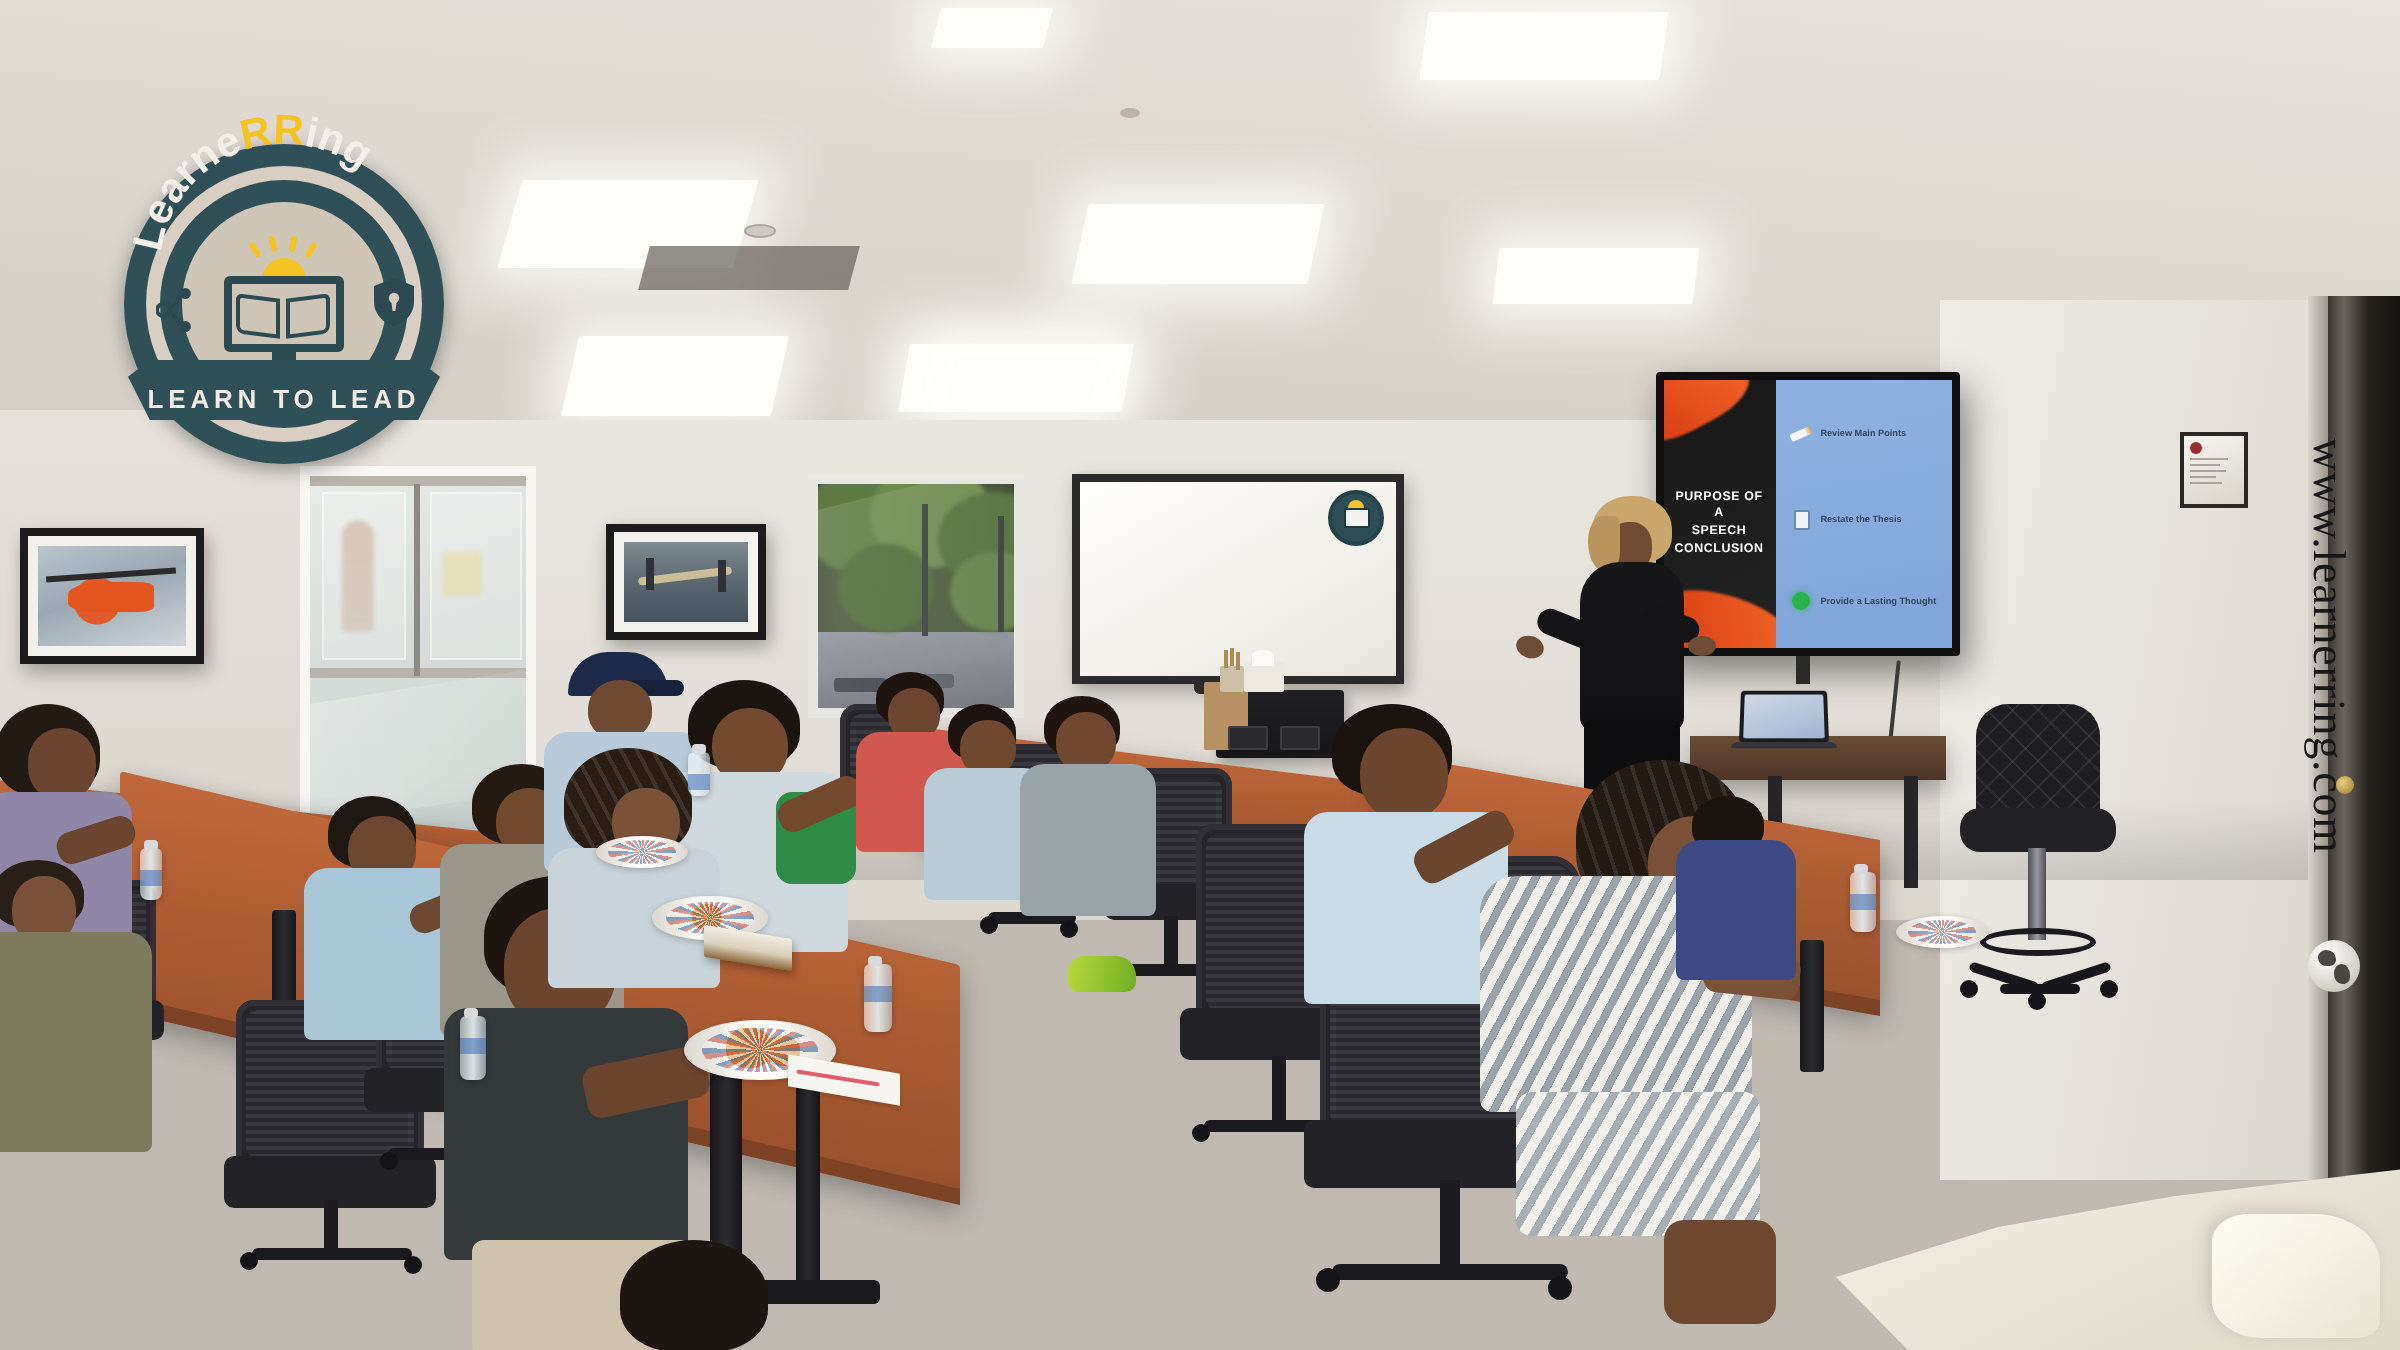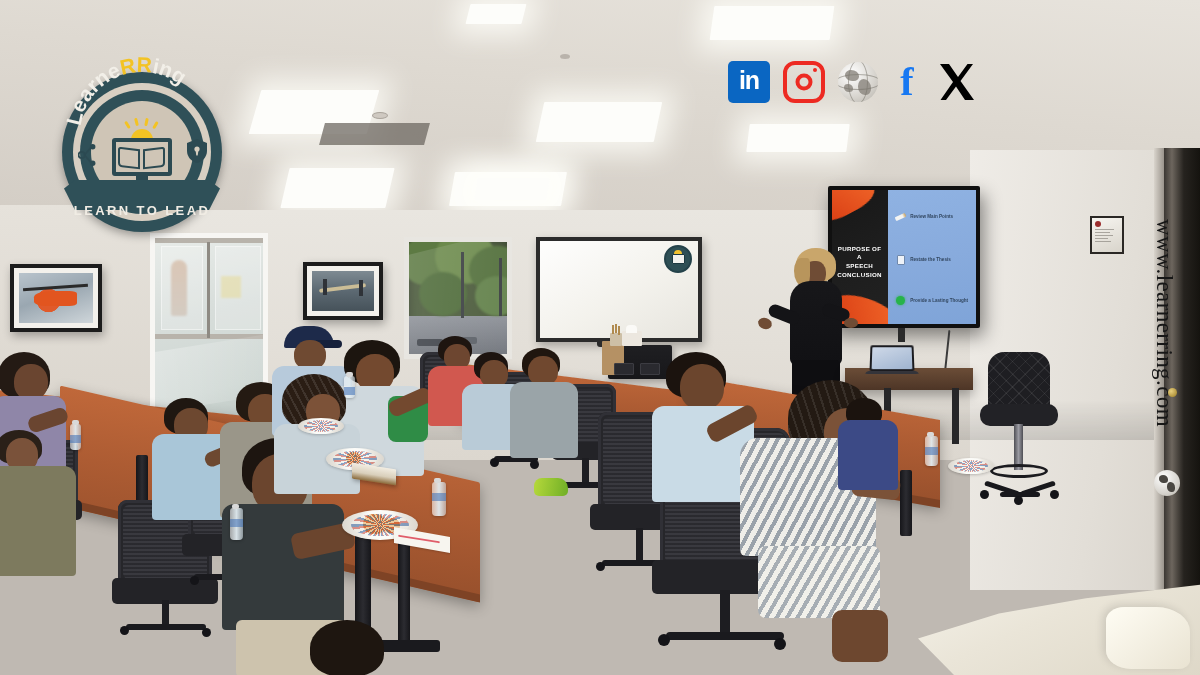--- a/index.html
+++ b/index.html
@@ -232,21 +232,21 @@
   .mon-stand{position:absolute;left:24px;top:44px;width:12px;height:7px;background:#2c4a52;}
   .mon-foot{position:absolute;left:16px;top:50px;width:28px;height:4px;background:#2c4a52;border-radius:2px;}
   .sun{position:absolute;left:19px;top:-1px;width:22px;height:13px;background:#f3c324;border-radius:11px 11px 0 0;}
   .ray{position:absolute;width:2.5px;height:8px;background:#f3c324;border-radius:2px;}
   .bookL,.bookR{position:absolute;top:18px;width:22px;height:20px;border:2.5px solid #2c4a52;background:#cfc5b6;}
   .bookL{left:6px;border-radius:3px 0 0 4px;transform:skewY(7deg);}
   .bookR{left:31px;border-radius:0 3px 4px 0;transform:skewY(-7deg);}
   .logo-banner{position:absolute;left:-4px;right:-4px;bottom:14px;height:42px;}
   .banner-bg{position:absolute;left:6px;right:6px;top:4px;height:30px;background:#2f5058;
     clip-path:polygon(0 28%, 7% 0, 93% 0, 100% 28%, 93% 100%, 7% 100%);}
-  .banner-txt{position:absolute;left:0;right:0;top:27px;text-align:center;color:#f0ece4;
+  .banner-txt{position:absolute;left:0;right:0;top:16px;text-align:center;color:#f0ece4;
     font-size:13px;font-weight:bold;letter-spacing:2.4px;}
   .node-ico{position:absolute;left:16px;top:70px;width:22px;height:24px;}
   .shield-ico{position:absolute;right:14px;top:66px;width:22px;height:26px;}
 
   
   #social{left:728px;top:57px;height:50px;display:flex;align-items:center;gap:13px;}
   .si{position:relative;display:flex;align-items:center;justify-content:center;}
   .si-li{width:42px;height:42px;background:#0a66c2;border-radius:5px;color:#fff;
     font-size:25px;font-weight:bold;font-family:"Liberation Sans",sans-serif;line-height:1;}
   .si-li span{position:relative;top:-2px;letter-spacing:-1px;}
@@ -742,44 +742,20 @@
         <path d="M9.6 12.5 h2.8 l-0.7 5 h-1.4 z" fill="#d6cdbe"></path>
       </svg>
     </div>
 
     <div class="logo-banner">
       <div class="banner-bg"></div>
       <div class="banner-txt">LEARN TO LEAD</div>
     </div>
   </div>
 
-  <div id="social" class="abs">
-    <div class="si si-li">
-        <span>in</span>
-      </div>
-    <div class="si si-ig">
-        <div class="ring"></div>
-        <div class="dot"></div>
-      </div>
-    <div class="si si-globe">
-      <div class="land" style="left:7px;top:8px;width:14px;height:11px;"></div>
-      <div class="land" style="left:20px;top:17px;width:13px;height:16px;"></div>
-      <div class="land" style="left:6px;top:22px;width:9px;height:8px;"></div>
-      <div class="mer" style="left:10px;top:-2px;width:20px;height:44px;"></div>
-      <div class="mer" style="left:-3px;top:12px;width:46px;height:16px;"></div>
-    </div>
-    <div class="si si-fb">
-        <span>f</span>
-      </div>
-    <div class="si si-x">
-      <svg viewBox="0 0 42 42">
-          <path d="M4 3 L17 21 L4.5 39 H10 L20 25.5 L29 39 H38 L24.5 20 L37 3 H31.5 L22 16 L13 3 Z" fill="#000"></path>
-        </svg>
-    </div>
-  </div>
 
   <div id="urlv" class="abs">
     <div class="t">www.learnerring.com</div>
   </div>
   <div id="urlg" class="abs">
     <div class="land" style="left:5px;top:5px;width:9px;height:8px;"></div>
     <div class="land" style="left:13px;top:12px;width:8px;height:10px;"></div>
   </div>
 
 </div>

